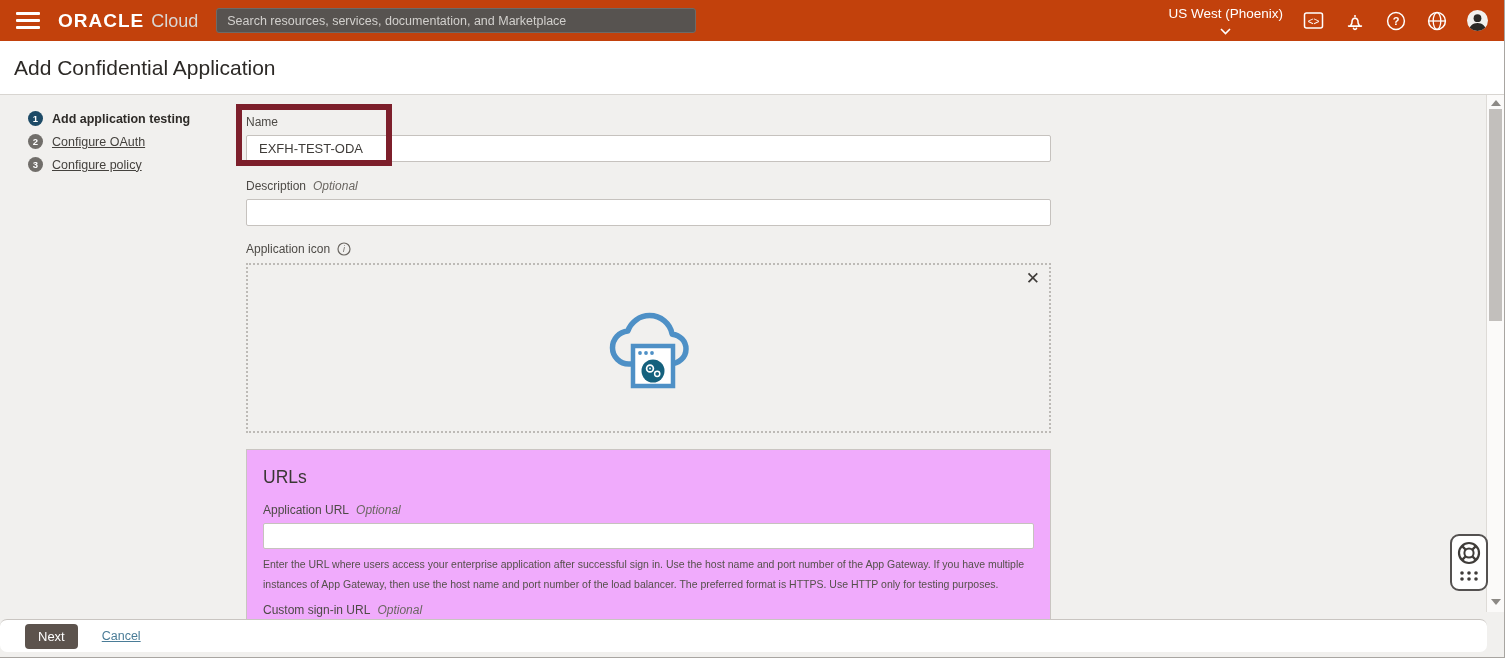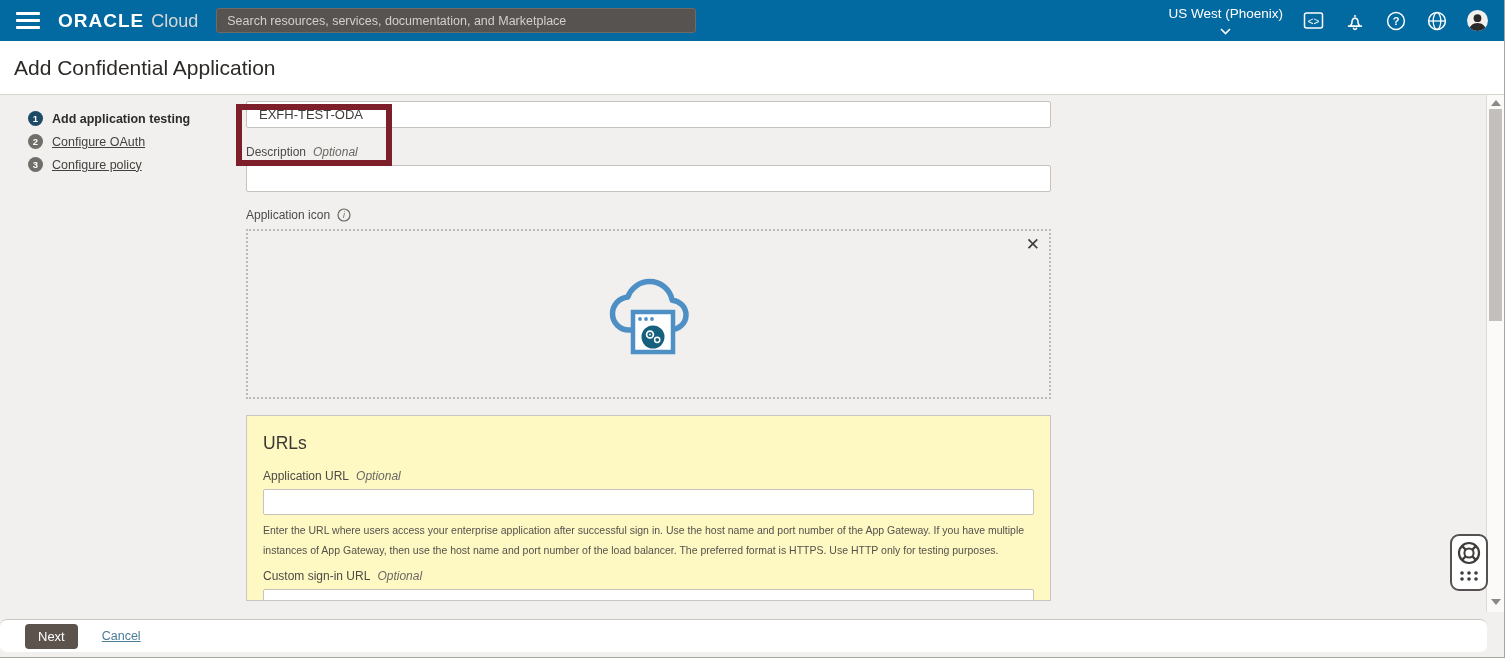--- a/index.html
+++ b/index.html
@@ -6,21 +6,21 @@
   html,body { background:#d8d6d3; }
   body { font-family:"Liberation Sans", sans-serif; }
   .page {
     position:relative; width:1505px; height:658px; background:#f1f0ee;
     overflow:hidden; border-bottom:1px solid #a8a5a1; border-right:1px solid #a8a5a1;
   }
 
   
   .topbar {
     position:absolute; top:0; left:0; width:100%; height:41px;
-    background:#0369a1; display:flex; align-items:center; padding:0 16px;
+    background:#c2410c; display:flex; align-items:center; padding:0 16px;
   }
   .hamburger { width:24px; height:17px; display:flex; flex-direction:column; justify-content:space-between; cursor:pointer; margin-right:18px; }
   .hamburger span { display:block; height:2.6px; background:#fff; border-radius:1px; }
   .brand { display:flex; align-items:baseline; margin-right:18px; white-space:nowrap; }
   .brand .oracle { color:#fff; font-weight:bold; font-size:19px; letter-spacing:1px; }
   .brand .cloud  { color:#d9d7d4; font-weight:400; font-size:18px; margin-left:7px; }
   .search-wrap { width:480px; }
   .search-input {
     width:100%; height:25px; background:#575350; border:1px solid #6e6a66; border-radius:3px;
     color:#e3e1de; font-size:12.5px; padding:0 10px; outline:none; font-family:inherit;
@@ -65,21 +65,21 @@
   .desc-label-row { margin-top:17px; }
   .desc-input { margin-top:6px; }
   .appicon-label-row { margin-top:16px; }
 
   .drop-area {
     margin-top:7px; height:170px; border:2px dotted #bdbab6; position:relative;
     display:flex; align-items:center; justify-content:center;
   }
   .drop-close { position:absolute; top:5px; right:9px; font-size:17px; color:#3f3c39; cursor:pointer; line-height:1; }
 
-  .urls-card { margin-top:16px; height:186px; background:#fef9c3; border:1px solid #c9c5c1; padding:0 16px; overflow:hidden; }
+  .urls-card { margin-top:16px; height:186px; background:#f0abfc; border:1px solid #c9c5c1; padding:0 16px; overflow:hidden; }
   .urls-heading { font-size:17.5px; color:#3a3734; font-weight:400; margin-top:17px; }
   .appurl-label-row { margin-top:15px; }
   .card-input { margin-top:6px; height:26px; }
   .help-text { margin-top:5px; font-size:10.5px; color:#55504b; line-height:20px; }
   .custom-label-row { margin-top:9px; }
 
   .annotation-box {
     position:absolute; left:-10px; top:9px; width:156px; height:62px;
     border:6px solid #7d1f2b; pointer-events:none; z-index:5;
   }
@@ -206,20 +206,23 @@
       <div class="step">
         <span class="step-circle inactive">3</span>
         <span class="step-link">Configure policy</span>
       </div>
     </div>
 
     <div class="form-col">
 
       <div class="annotation-box"></div>
 
+      <div class="field-label-row name-label-row">
+        <span class="field-label">Name</span>
+      </div>
       <input class="text-input name-input" type="text" value="EXFH-TEST-ODA" style="">
 
       <div class="field-label-row desc-label-row">
         <span class="field-label">Description</span>
         <span class="optional">Optional</span>
       </div>
       <input class="text-input desc-input" type="text" style="">
 
       <div class="field-label-row appicon-label-row">
         <span class="field-label">Application icon</span>

